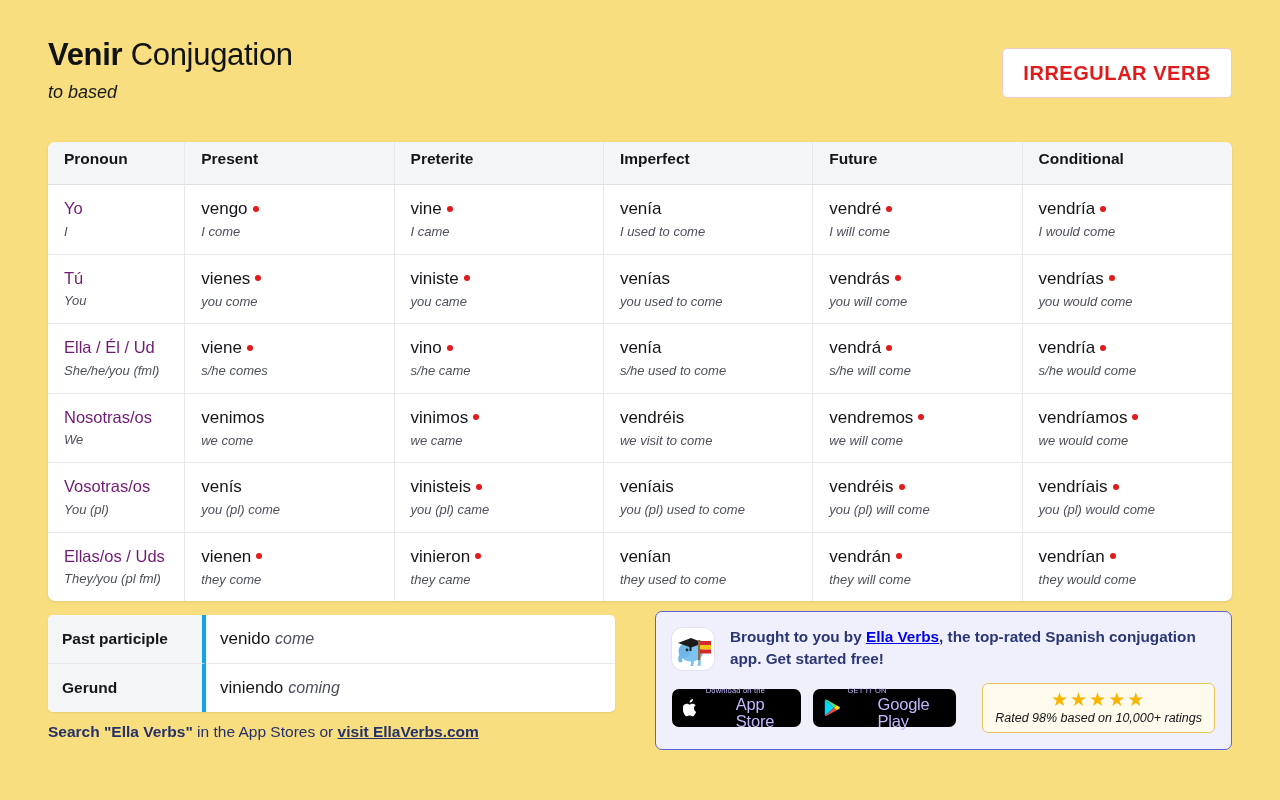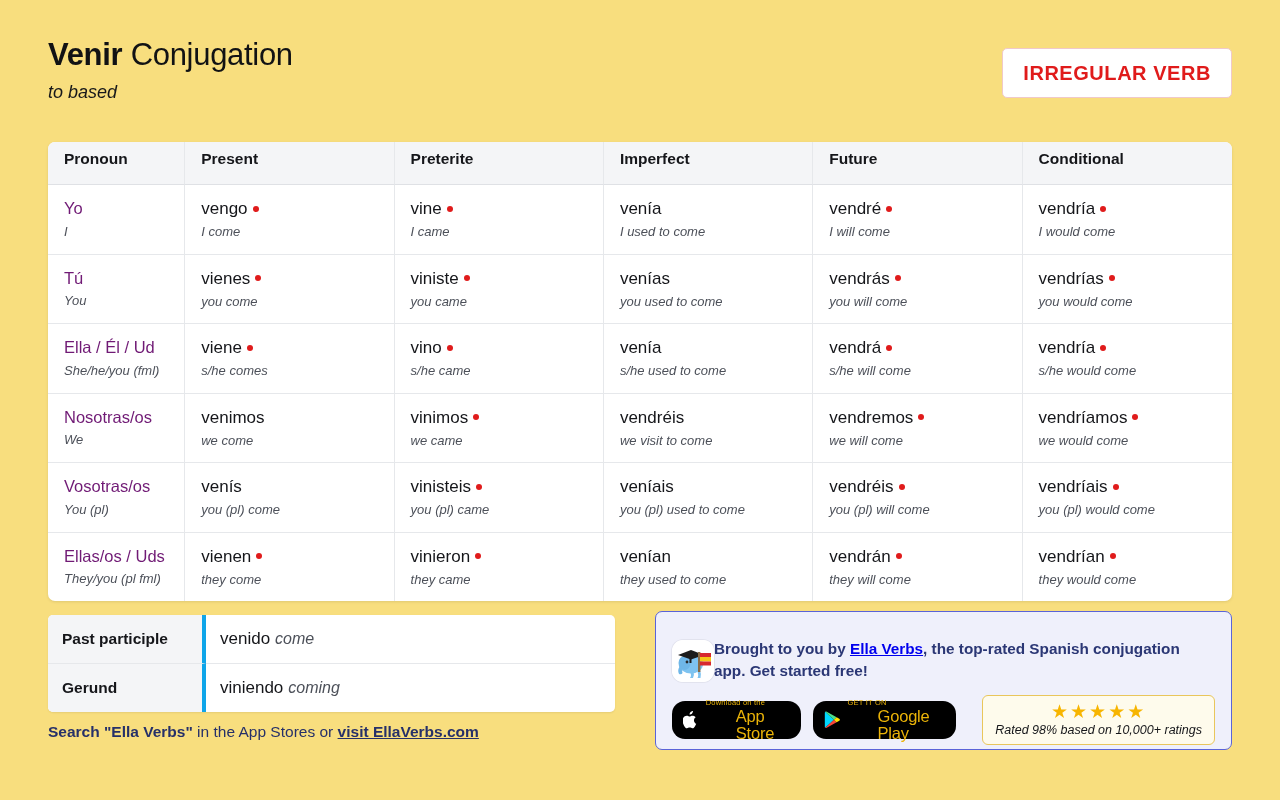--- a/index.html
+++ b/index.html
@@ -168,21 +168,21 @@
   .promo {
     position: absolute;
     left: 655px; top: 611px;
     width: 577px;
     height: 139px;
     background: #EFF0FB;
     border: 1.5px solid #5a63d8;
     border-radius: 7px;
     padding: 14px 16px;
   }
-  .promo-top { display: flex; gap: 0; align-items: flex-start; margin-top: 12px; }
+  .promo-top { display: flex; gap: 16px; align-items: flex-start; }
   .app-icon {
     width: 42px; height: 42px;
     background: #ffffff;
     border-radius: 11px;
     flex: 0 0 42px;
     position: relative;
     overflow: hidden;
     margin-top: 2px;
     box-shadow: 0 0 0 1px rgba(0,0,0,0.05);
   }
@@ -195,27 +195,27 @@
   .promo-text .link { text-decoration: underline; }
 
   .store-row {
     display: flex;
     align-items: center;
     gap: 12px;
     margin-top: 13px;
   }
   .store-badge {
     background: #000;
-    border-radius: 13px;
+    border-radius: 7px;
     height: 38px;
     display: flex;
     align-items: center;
     gap: 7px;
     padding: 0 11px;
-    color: #eab308;
+    color: #c4b5fd;
   }
   .badge-lines { display: flex; flex-direction: column; line-height: 1; }
   .badge-small {
     font-size: 7.5px;
     letter-spacing: 0.2px;
     margin-bottom: 2px;
   }
   .badge-big {
     font-size: 16.5px;
     letter-spacing: -0.2px;

